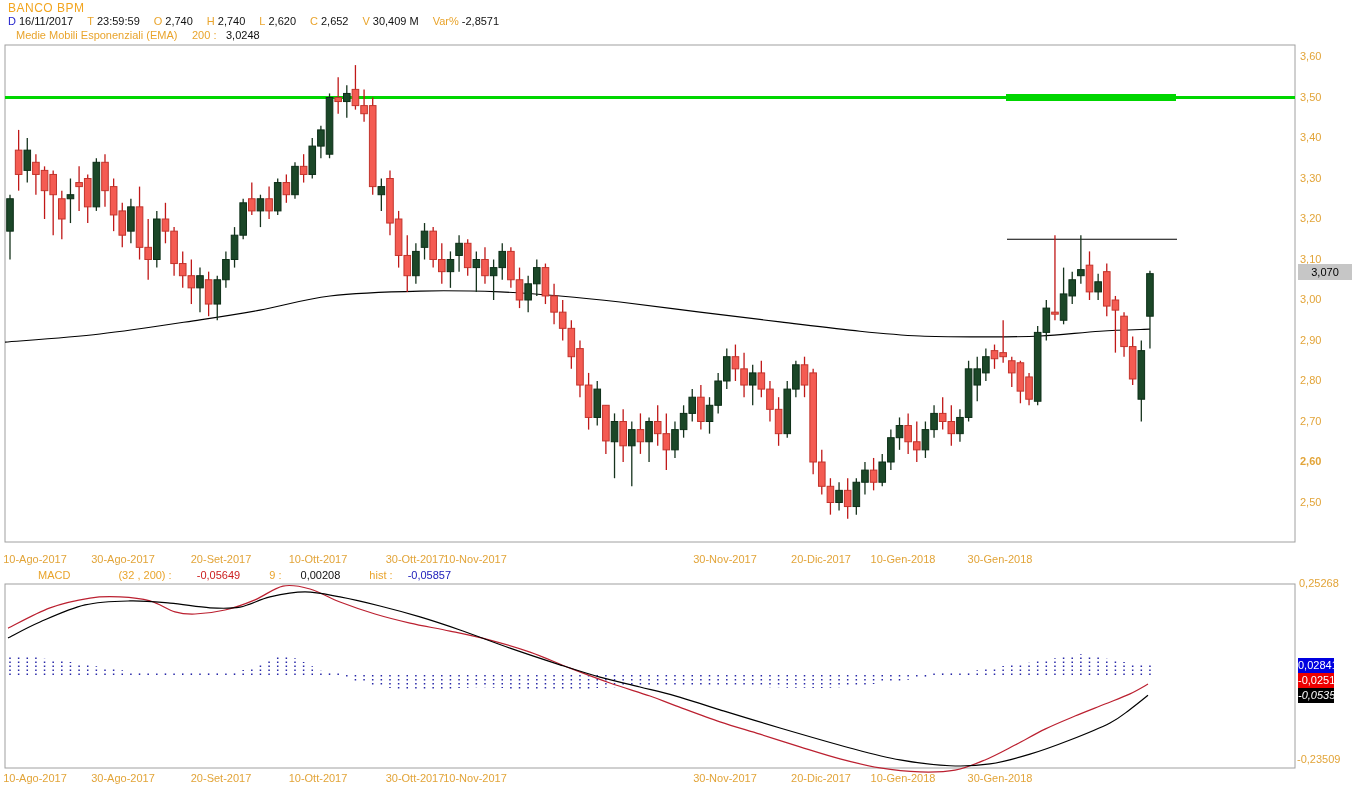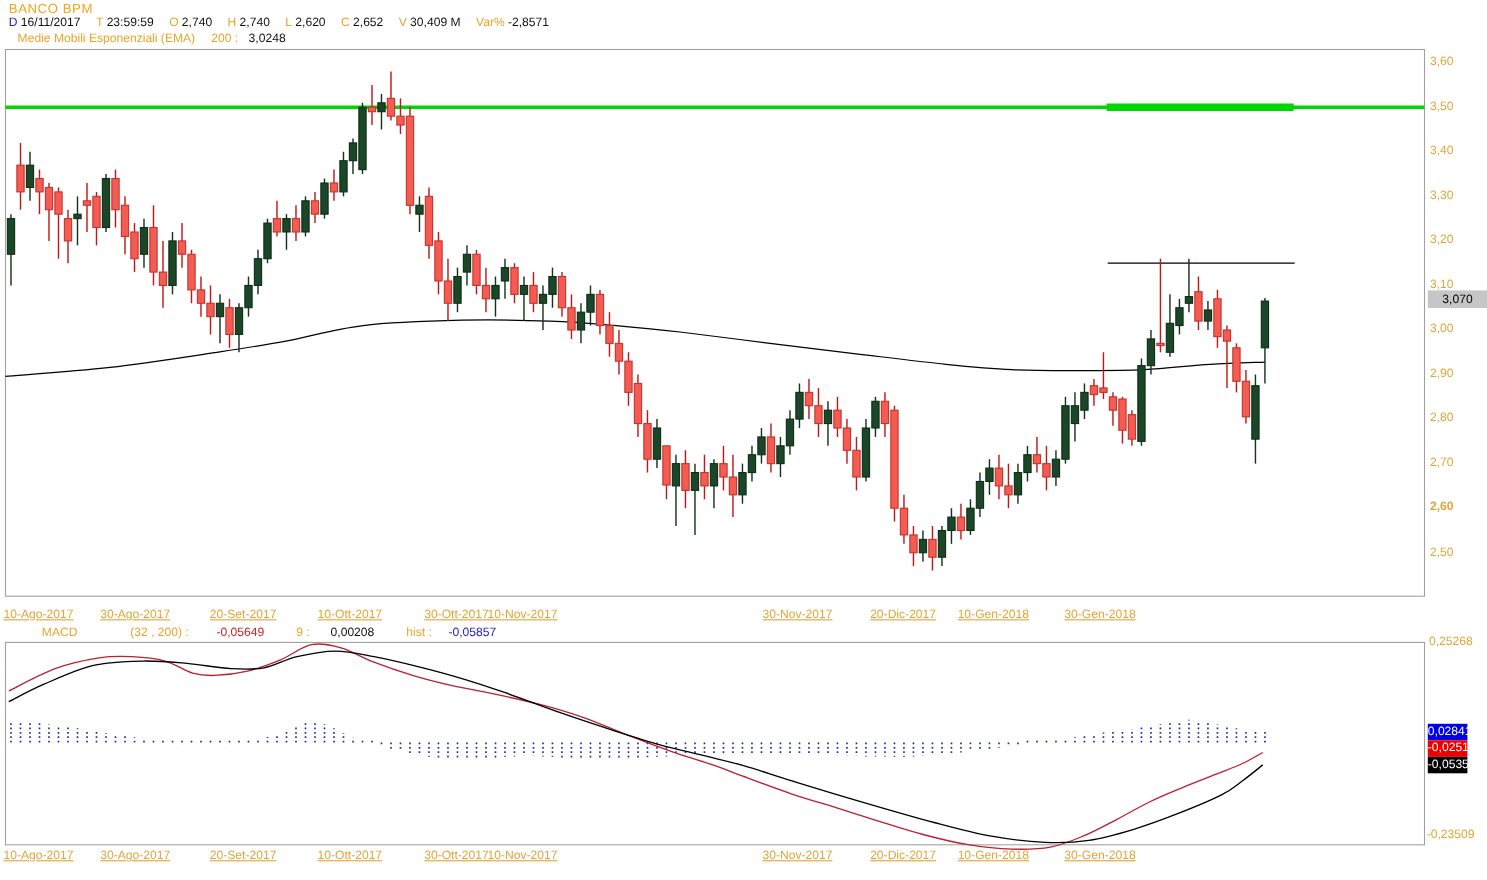--- a/index.html
+++ b/index.html
@@ -8,21 +8,21 @@
   .abs{position:absolute;white-space:nowrap;}
   .hdr-title{left:8px;top:1px;font-size:12px;letter-spacing:.5px;}
   .hdr-info{left:8px;top:15px;}
   .hdr-info span.lbl{margin-left:14px;}
   .hdr-info span.lbl:first-child{margin-left:0;}
   .hdr-info span.val{margin-left:3px;color:#111;}
   .hdr-ema{top:29px;left:0;}
   svg.layer{position:absolute;left:0;top:0;}
   .annotation{left:59px;top:447px;font-family:"Liberation Serif",serif;font-size:23px;color:#000;}
   .ytick{position:absolute;width:46px;text-align:left;}
-  .xtick{position:absolute;transform:translateX(-50%);text-decoration:underline;}
+  .xtick{position:absolute;transform:translateX(-50%);}
   .price-tag{left:1298px;width:54px;height:16px;background:#C6C6C6;color:#000;
              text-align:center;line-height:16px;}
   .vbox{position:absolute;left:1298px;width:36px;height:15px;color:#fff;text-align:center;line-height:15px;}
   .macd-row{left:38px;top:569px;}
   .macd-row span{margin-right:0;}
 </style>
 </head>
 <body>
 
 <div class="stage">
@@ -497,16 +497,16 @@
     <span style="margin-left:16px;color:#111;text-align:right;">0,00208</span>
     <span style="margin-left: 26px; color: rgb(233, 164, 44);">hist :</span>
     <span style="margin-left: 12px; color: rgb(32, 32, 187);" class="blue-val">-0,05857</span>
   </div>
 
   <div class="abs" style="left: 1299px; top: 577px; color: rgb(226, 164, 56);">0,25268</div>
   <div class="abs" style="left: 1297px; top: 753px; color: rgb(226, 164, 56);">-0,23509</div>
   <div id="macd-boxes">
       <div class="vbox" style="top: 658px; background: rgb(0, 0, 224);">0,02841</div>
       <div class="vbox" style="top: 673px; background: rgb(238, 0, 0);">-0,02518</div>
-      <div class="vbox" style="top: 688px; background: rgb(0, 0, 0);">-0,05359</div>
+      <div class="vbox" style="top: 688px; background: rgb(0, 0, 0); font-style: italic;">-0,05359</div>
     </div>
 
 </div>
 
 </body></html>

